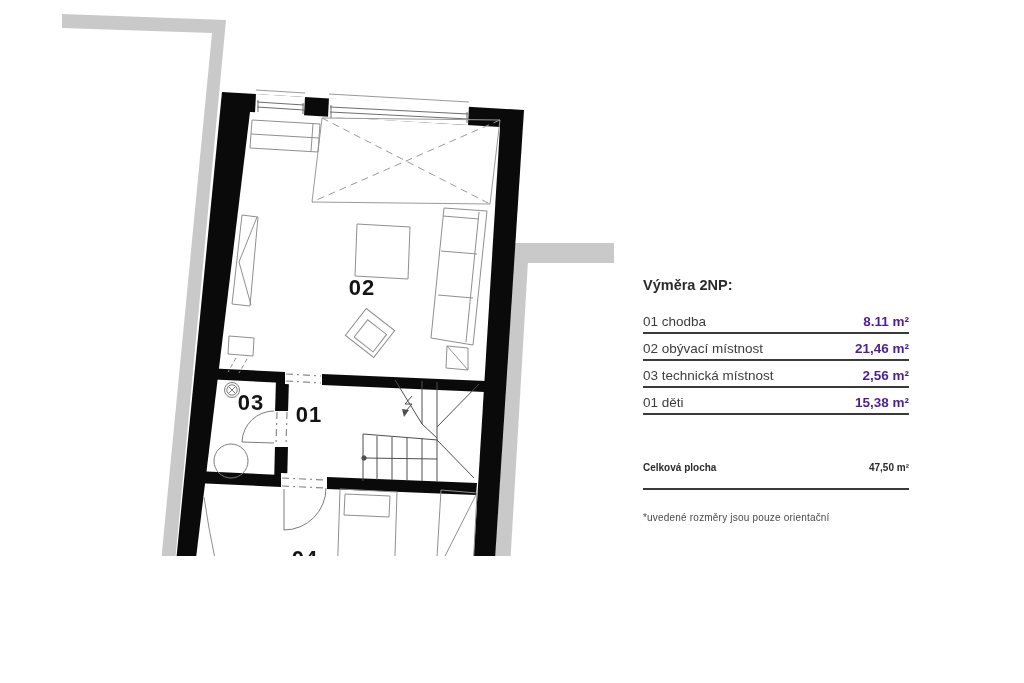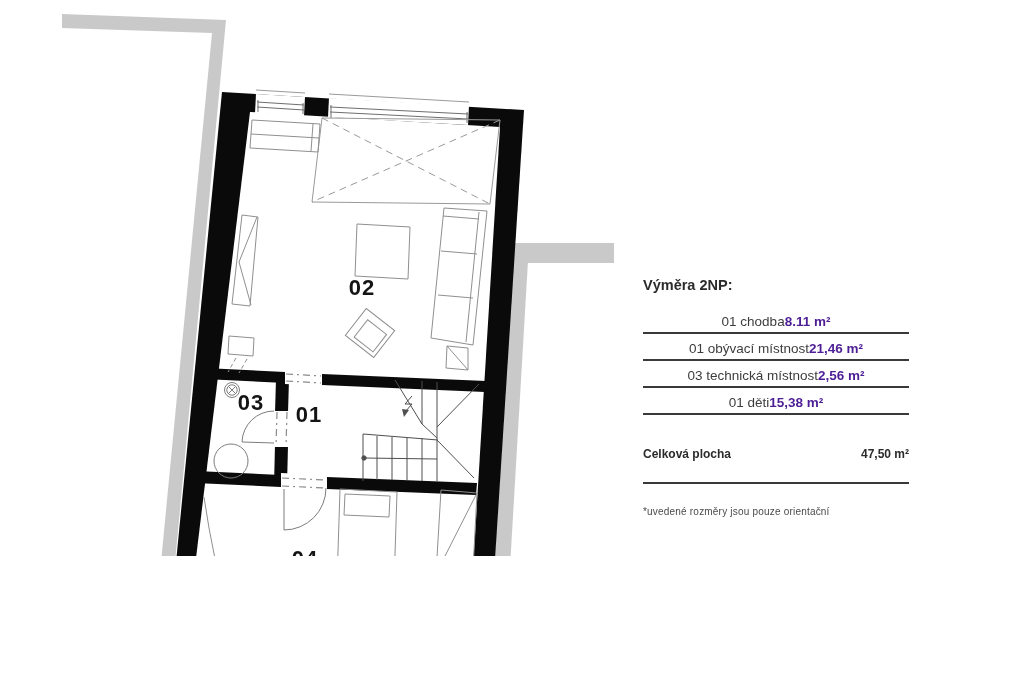--- a/index.html
+++ b/index.html
@@ -5,28 +5,28 @@
   html,body{margin:0;padding:0;background:#ffffff;}
   #stage{position:relative;width:1024px;height:556px;background:#ffffff;overflow:hidden;
          font-family:"Liberation Sans",sans-serif;}
   #plan-svg{position:absolute;left:0;top:0;}
   .room-label{font-family:"Liberation Sans",sans-serif;font-weight:bold;font-size:22px;
               letter-spacing:1px;fill:#141414;}
   
   #legend{position:absolute;left:643px;top:277px;width:266px;color:#2e2e2e;}
   .legend-title{font-size:14.5px;font-weight:bold;color:#2b2b2b;margin:0 0 4px 0;}
   .legend-rows{margin-top:21px;}
-  .legend-row{display:flex;justify-content:center;align-items:flex-end;
+  .legend-row{display:flex;justify-content:space-between;align-items:flex-end;
               border-bottom:2px solid #3a3a3a;padding:0 0 3px 0;margin-top:7px;
               font-size:13.5px;line-height:15px;}
   .legend-row .row-label{color:#3d3d3d;}
   .legend-row .row-value{color:#4c1d95;font-weight:bold;}
   .legend-total{display:flex;justify-content:space-between;align-items:flex-end;
-                border-bottom:2px solid #3a3a3a;padding:0 0 20px 0;margin-top:31px;
-                font-size:12px;line-height:16px;font-weight:bold;color:#2b2b2b;}
+                border-bottom:2px solid #3a3a3a;padding:0 0 12px 0;margin-top:45px;
+                font-size:10px;line-height:16px;font-weight:bold;color:#2b2b2b;}
   .legend-note{margin-top:22px;font-size:10px;color:#4a4a4a;letter-spacing:0.2px;}
 </style>
 </head>
 <body>
 
 <div id="stage">
 
   <svg id="plan-svg" width="1024" height="683" viewBox="0 0 1024 683">
 
     <g fill="#c9c9c9" stroke="none">
@@ -187,21 +187,21 @@
   </svg>
 
   <div id="legend">
     <div class="legend-title">Výměra 2NP:</div>
     <div class="legend-rows">
       <div class="legend-row">
         <span class="row-label">01 chodba</span>
         <span class="row-value">8.11 m²</span>
       </div>
       <div class="legend-row">
-        <span class="row-label">01 obývací místnost</span>
+        <span class="row-label">02 obývací místnost</span>
         <span class="row-value">21,46 m²</span>
       </div>
       <div class="legend-row">
         <span class="row-label">03 technická místnost</span>
         <span class="row-value">2,56 m²</span>
       </div>
       <div class="legend-row">
         <span class="row-label">01 děti</span>
         <span class="row-value">15,38 m²</span>
       </div>

